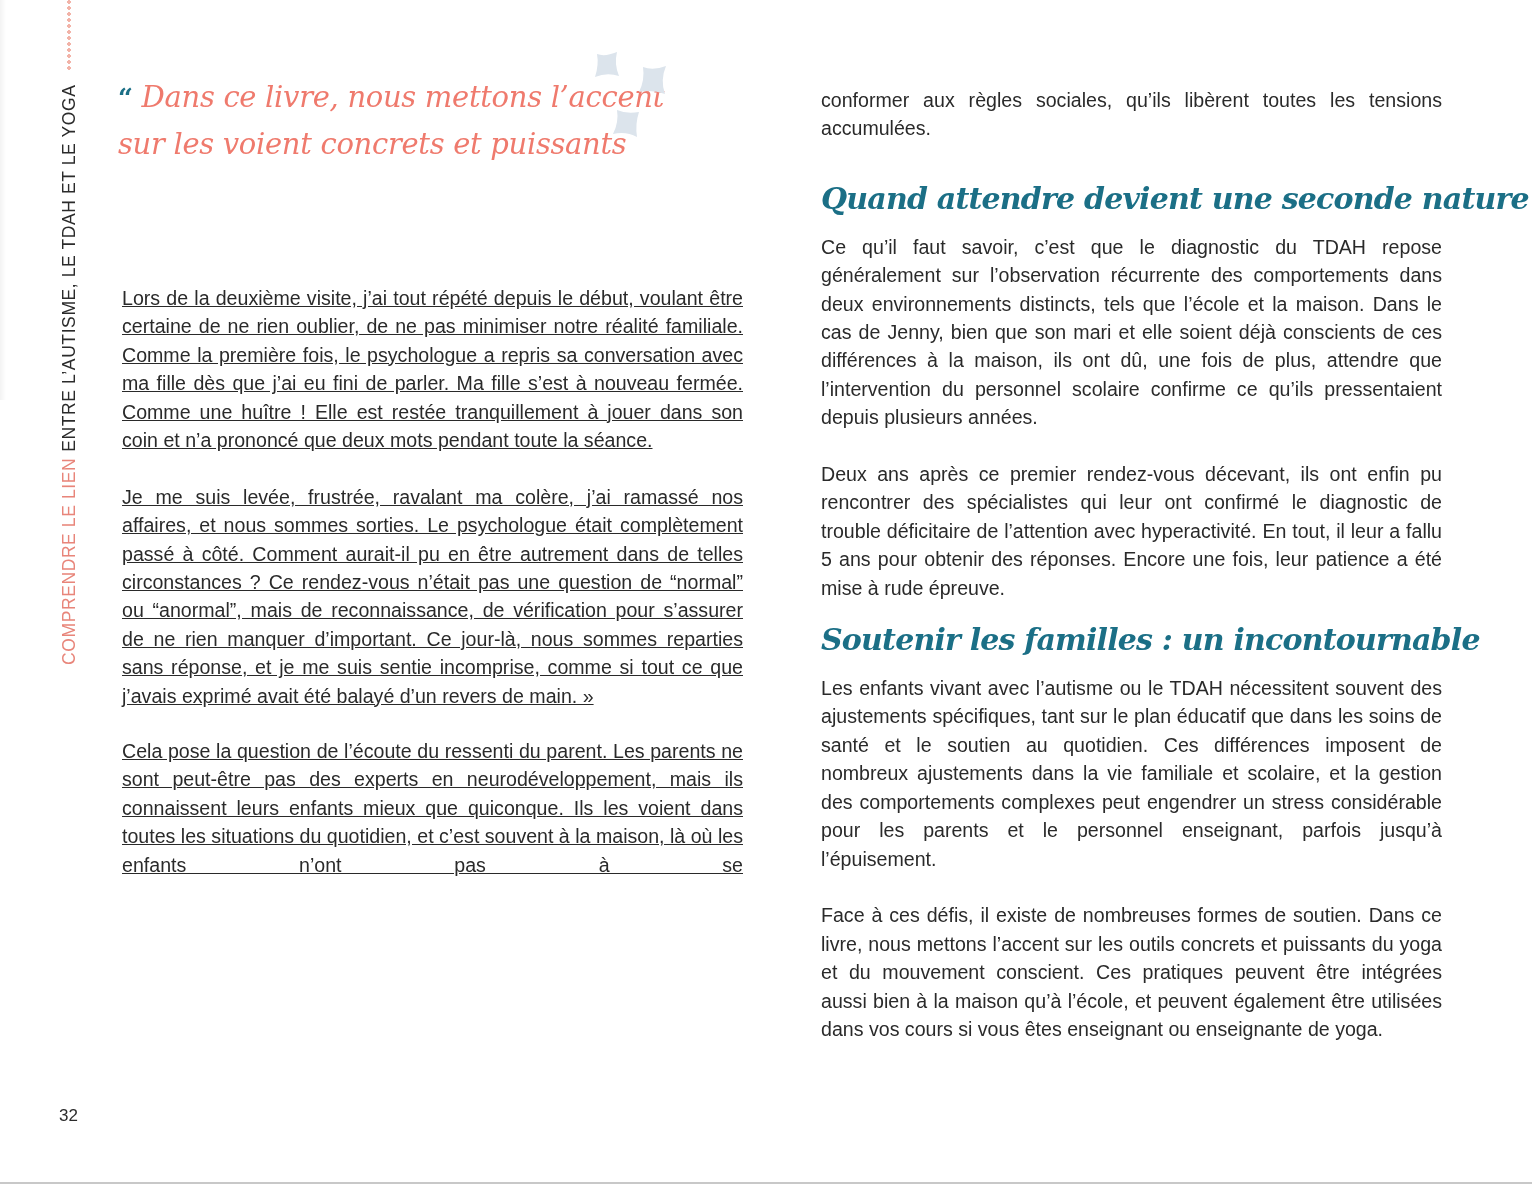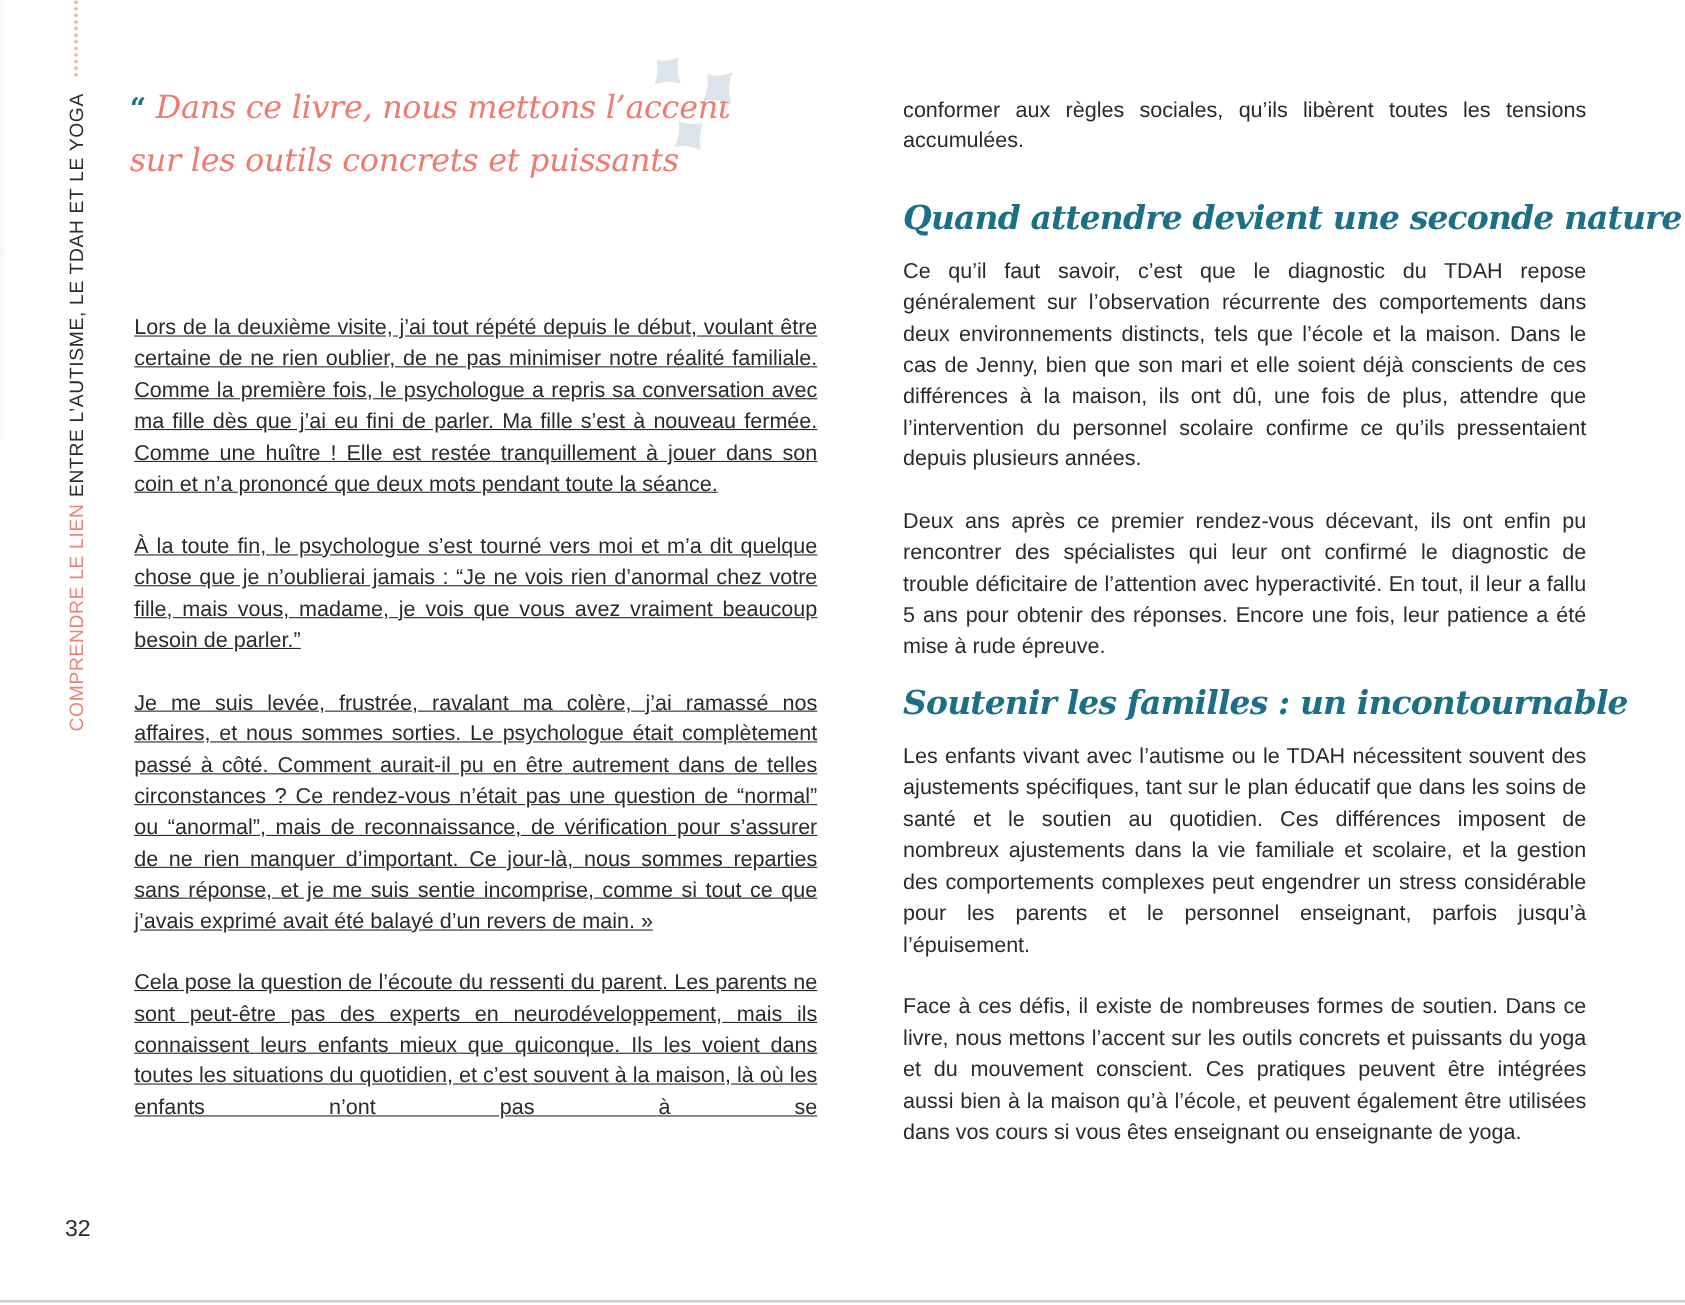--- a/index.html
+++ b/index.html
@@ -107,49 +107,48 @@
       letter-spacing: -0.8px;
       margin: 36px 0 14px 0;
       white-space: nowrap;
       text-align: left;
     }
     .section-heading.second { margin-top: 18px; }
     .page-number {
       position: absolute;
       left: 59px;
       top: 1106px;
-      font-size: 21px;
+      font-size: 17px;
       color: #2b2b2b;
     }
   </style>
 </head>
 <body>
 
 <div class="page-edge"></div>
 
 <div class="running-header">
   <span class="accent">COMPRENDRE LE LIEN</span>
   <span class="rest">ENTRE L’AUTISME, LE TDAH ET LE YOGA</span>
   <span class="dots"></span>
 </div>
 
 <div class="pull-quote">
   <span class="line"><span class="q-mark">“</span> <span>Dans ce livre, nous mettons l’accent</span></span>
-  <span class="line">sur les outils concrets et puissants</span>
+  <span class="line">sur les voient concrets et puissants</span>
 </div>
 
 <svg class="sparkles" viewBox="0 0 100 100">
   <path d="M12 16 Q20 19 32 14 Q29 26 34 38 Q22 34 10 39 Q14 27 12 16 Z" fill="#dce4ec"></path>
   <path d="M58 29 Q68 33 81 28 Q75 42 80 56 Q67 51 54 54 Q60 42 58 29 Z" fill="#dce4ec"></path>
   <path d="M38 74 Q47 78 60 76 Q56 88 58 101 Q47 95 34 98 Q40 86 38 74 Z" fill="#dce4ec" transform="translate(-6,-2)"></path>
 </svg>
 
 <div class="col col-left">
   <p>Lors de la deuxième visite, j’ai tout répété depuis le début, voulant être certaine de ne rien oublier, de ne pas minimiser notre réalité familiale. Comme la première fois, le psycho­logue a repris sa conversation avec ma fille dès que j’ai eu fini de parler. Ma fille s’est à nouveau fermée. Comme une huître ! Elle est restée tranquillement à jouer dans son coin et n’a prononcé que deux mots pendant toute la séance.</p>
-  <p>À la toute fin, le psychologue s’est tourné vers moi et m’a dit quelque chose que je n’oublierai jamais : “Je ne vois rien d’anormal chez votre fille, mais vous, madame, je vois que vous avez vraiment beaucoup besoin de parler.”</p>
   <p>Je me suis levée, frustrée, ravalant ma colère, j’ai ramassé nos affaires, et nous sommes sorties. Le psychologue était com­plètement passé à côté. Comment aurait-il pu en être autre­ment dans de telles circonstances ? Ce rendez-vous n’était pas une question de “normal” ou “anormal”, mais de recon­naissance, de vérification pour s’assurer de ne rien manquer d’important. Ce jour-là, nous sommes reparties sans réponse, et je me suis sentie incomprise, comme si tout ce que j’avais exprimé avait été balayé d’un revers de main. »</p>
   <p class="last-line-justify">Cela pose la question de l’écoute du ressenti du parent. Les parents ne sont peut-être pas des experts en neurodévelop­pement, mais ils connaissent leurs enfants mieux que qui­conque. Ils les voient dans toutes les situations du quotidien, et c’est souvent à la maison, là où les enfants n’ont pas à se</p>
 </div>
 
 <div class="col col-right">
   <p>conformer aux règles sociales, qu’ils libèrent toutes les ten­sions accumulées.</p>
 
   <h2 class="section-heading">Quand attendre devient une seconde nature</h2>
   <p>Ce qu’il faut savoir, c’est que le diagnostic du TDAH repose généralement sur l’observation récurrente des comportements dans deux environnements distincts, tels que l’école et la mai­son. Dans le cas de Jenny, bien que son mari et elle soient déjà conscients de ces différences à la maison, ils ont dû, une fois de plus, attendre que l’intervention du personnel scolaire confirme ce qu’ils pressentaient depuis plusieurs années.</p>
   <p>Deux ans après ce premier rendez-vous décevant, ils ont enfin pu rencontrer des spécialistes qui leur ont confirmé le diagnostic de trouble déficitaire de l’attention avec hyperac­tivité. En tout, il leur a fallu 5 ans pour obtenir des réponses. Encore une fois, leur patience a été mise à rude épreuve.</p>

